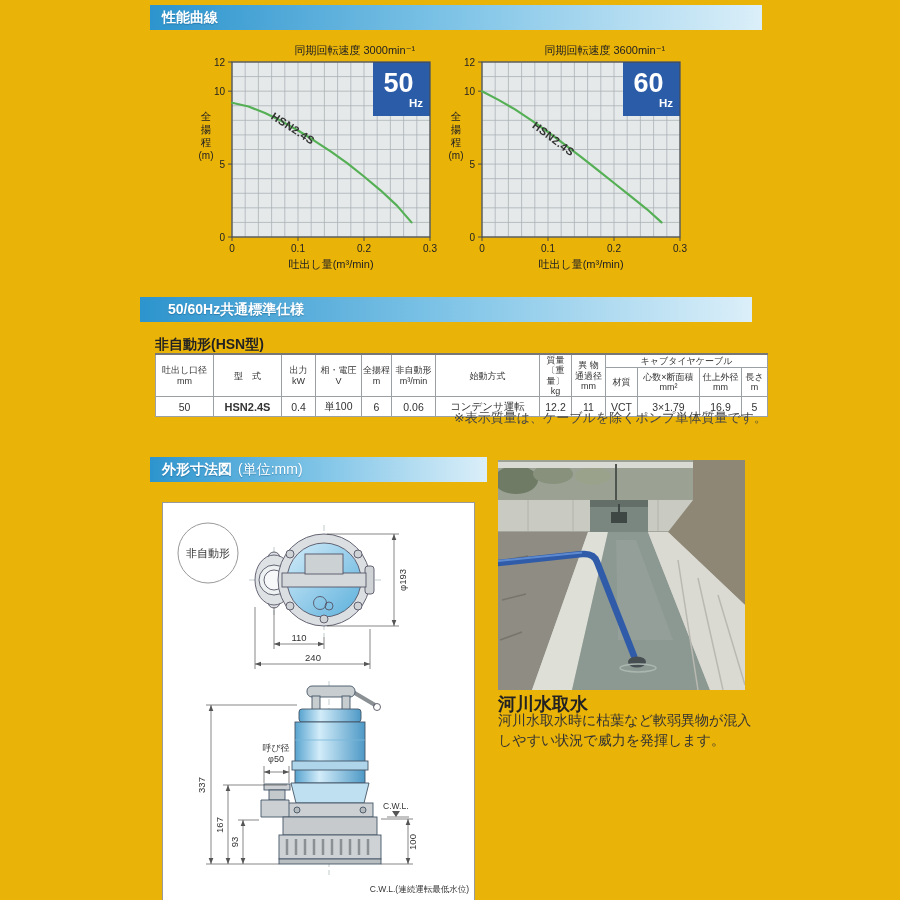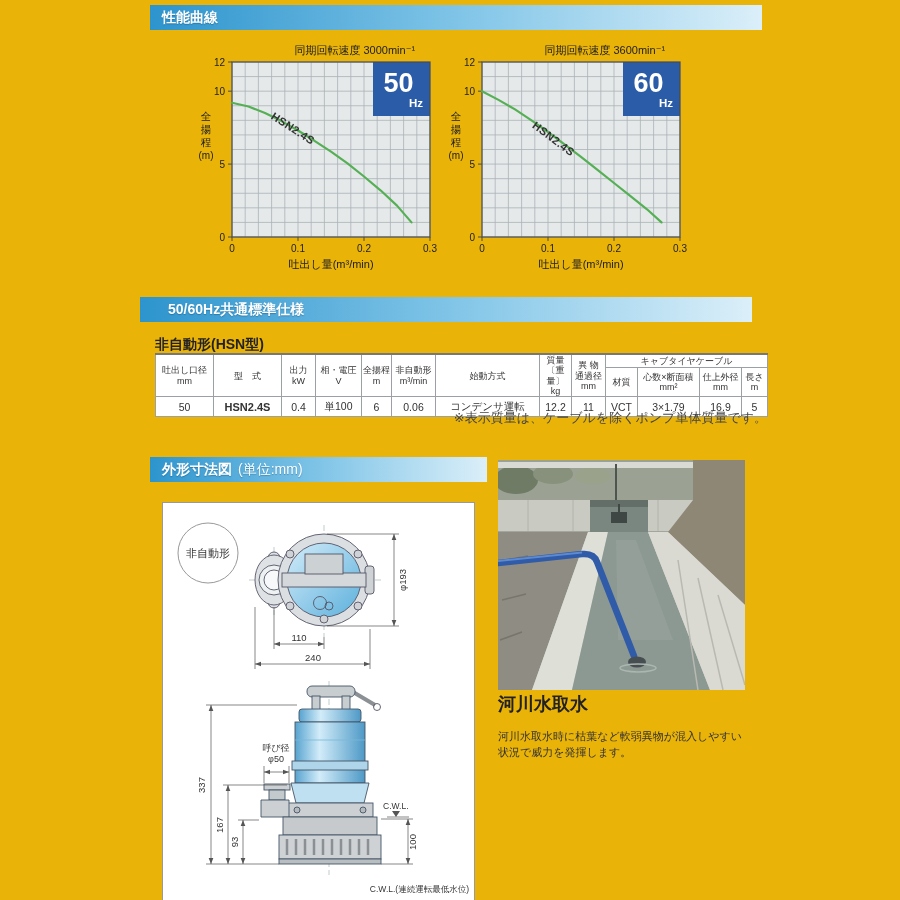--- a/index.html
+++ b/index.html
@@ -22,21 +22,21 @@
   table.spec th,table.spec td{border:1px solid #9aa0a4;padding:0 1px;vertical-align:middle;}
   table.spec{border-top:2px solid #777;}
   table.spec th{font-weight:normal;line-height:1.15;}
   table.spec .grp{height:12px;}
   table.spec td{height:19px;font-size:10.5px;}
   table.spec td.model{font-weight:bold;font-size:11px;}
   .footnote{position:absolute;left:155px;top:409px;width:612px;text-align:right;font-size:13px;color:#444;}
   .dim-box{position:absolute;left:162px;top:496px;width:311px;height:397px;border:1px solid #999;background:#fff;margin-top:6px;}
   .photo{position:absolute;left:498px;top:460px;width:247px;height:230px;}
   .caption-title{position:absolute;left:498px;top:692px;font-size:18px;font-weight:bold;color:#222;}
-  .caption-body{position:absolute;left:498px;top:729px;width:254px;font-size:11px;line-height:1.45;color:#333;}
+  .caption-body{position:absolute;left:498px;top:710px;width:254px;font-size:14px;line-height:1.45;color:#333;}
   svg text{font-family:"Liberation Sans","DejaVu Sans",sans-serif;}
 </style>
 </head>
 <body>
 
 <div class="page">
 
   <div class="bar" id="bar-perf">
     <span>性能曲線</span>
   </div>

